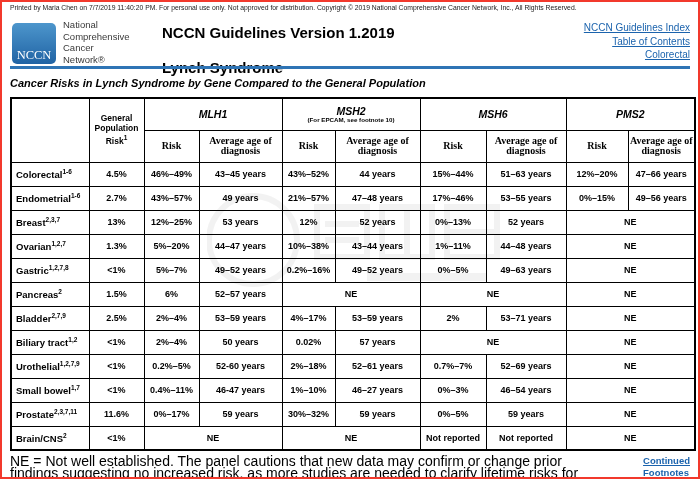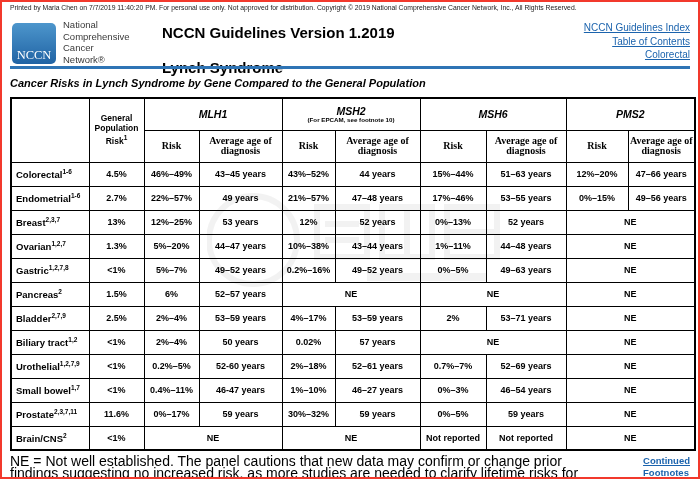--- a/index.html
+++ b/index.html
@@ -145,21 +145,21 @@
         <td class="val">43%–52%</td>
         <td class="val">44 years</td>
         <td class="val">15%–44%</td>
         <td class="val">51–63 years</td>
         <td class="val">12%–20%</td>
         <td class="val">47–66 years</td>
       </tr>
       <tr>
         <th class="rowlabel">Endometrial<sup>1-6</sup></th>
         <td class="genval">2.7%</td>
-        <td class="val">22%–57%</td>
+        <td class="val">43%–57%</td>
         <td class="val">49 years</td>
         <td class="val">21%–57%</td>
         <td class="val">47–48 years</td>
         <td class="val">17%–46%</td>
         <td class="val">53–55 years</td>
         <td class="val">0%–15%</td>
         <td class="val">49–56 years</td>
       </tr>
       <tr>
         <th class="rowlabel">Breast<sup>2,3,7</sup></th>

